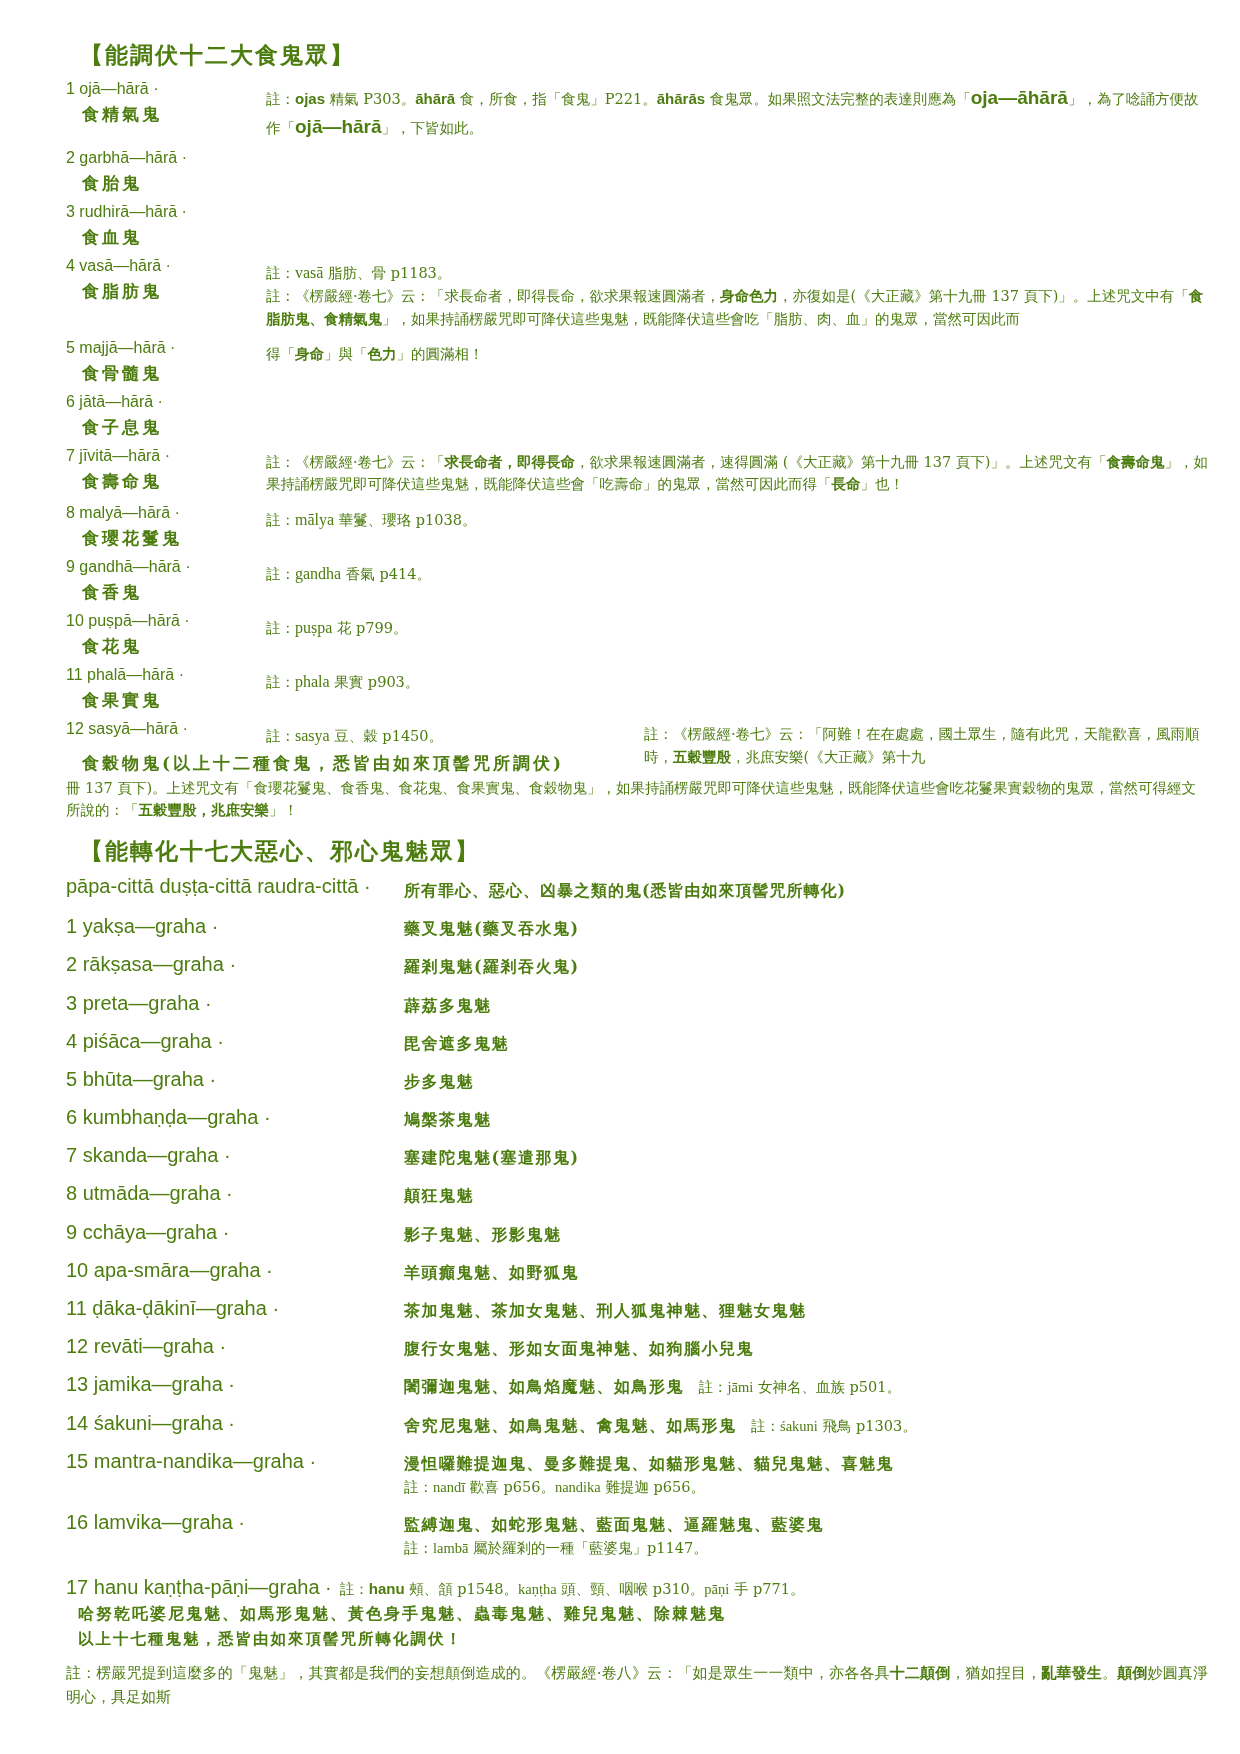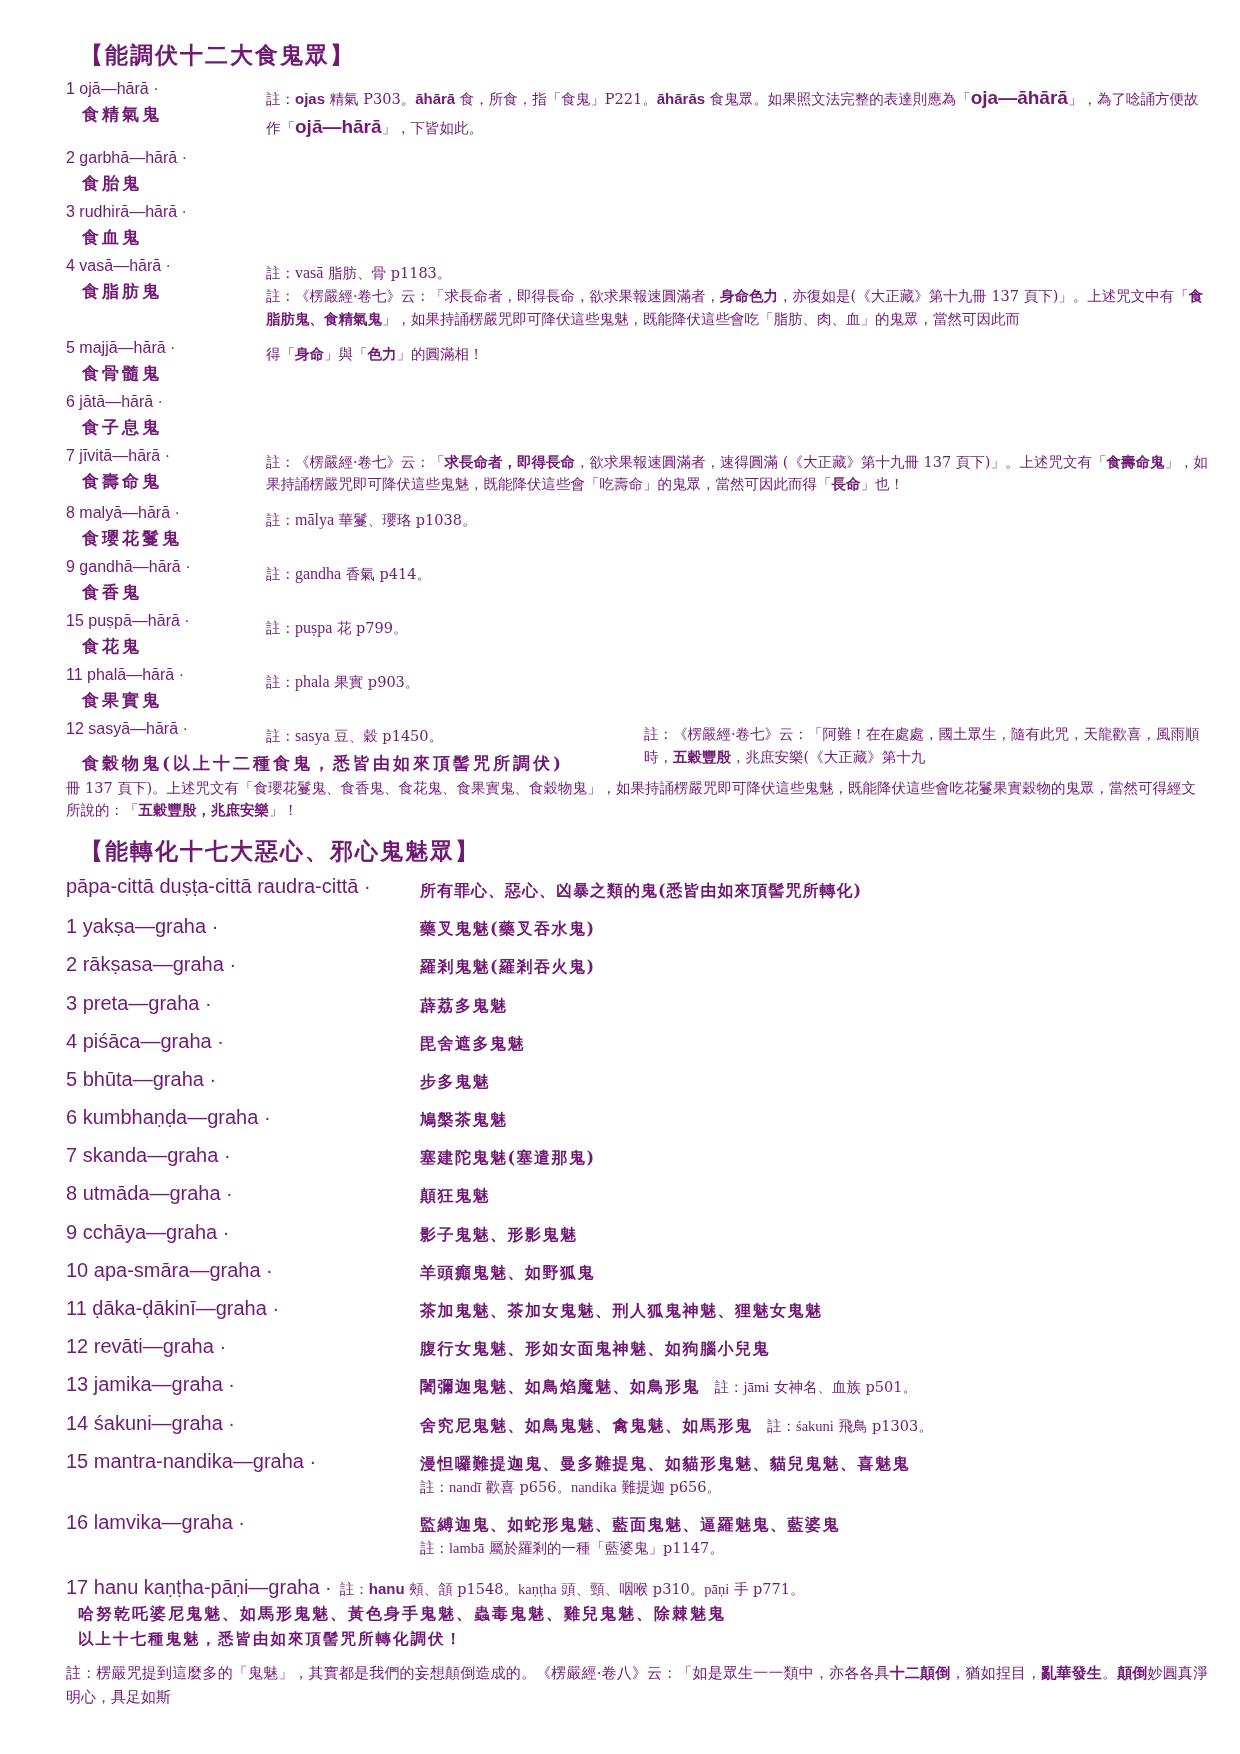--- a/index.html
+++ b/index.html
@@ -1,17 +1,17 @@
 <!DOCTYPE html>
 <html><head>
 <meta charset="utf-8">
 <style>
   html,body{margin:0;padding:0;background:#e8e8e8;}
   .page{
-    width:1240px;height:1754px;background:#ffffff;color:#701a75;
+    width:1240px;height:1754px;background:#ffffff;color:#4d7c0f;
     box-sizing:border-box;padding:40px 32px 18px 66px;overflow:hidden;
     font-family:"DejaVu Serif","Liberation Serif",serif;
   }
   .sec-title{
     font-size:23px;font-weight:bold;letter-spacing:2px;
     font-family:"DejaVu Serif",serif;margin:0 0 8px 14px;
   }
   
   .s1-row{display:grid;grid-template-columns:192px 1fr;column-gap:8px;margin-bottom:7px;}
   .s1-left{}
@@ -31,21 +31,21 @@
   .nt{font-weight:normal;font-size:14.5px;letter-spacing:0;}
   
   .s1-row12{display:grid;grid-template-columns:192px 370px 1fr;column-gap:8px;margin-bottom:2px;
     grid-template-areas:"t n1 n2" "c c n2";}
   .s1-row12 .term{grid-area:t;}
   .s1-row12 .note1{grid-area:n1;}
   .s1-row12 .note2{grid-area:n2;}
   .s1-row12 .cnname{grid-area:c;white-space:normal;}
   .tail{font-size:14.5px;line-height:1.55;margin:2px 0 14px 0;}
   
-  .s2-row{display:grid;grid-template-columns:338px 1fr;column-gap:16px;margin-bottom:13px;align-items:start;}
+  .s2-row{display:grid;grid-template-columns:338px 1fr;column-gap:0;margin-bottom:13px;align-items:start;}
   .s2-term{font-family:"Liberation Sans","DejaVu Sans",sans-serif;font-size:20px;white-space:nowrap;}
   .s2-desc{
     font-family:"DejaVu Serif",serif;font-weight:bold;font-size:16px;
     letter-spacing:1.5px;padding-top:2px;line-height:1.45;
   }
   .s2-intro-desc{font-weight:bold;font-size:16px;letter-spacing:1px;padding-top:4px;}
   .row17{display:flex;gap:8px;align-items:baseline;margin-bottom:4px;}
   .kai-line{
     font-family:"DejaVu Serif",serif;font-weight:bold;font-size:16px;
     letter-spacing:2px;margin:2px 0 4px 12px;
@@ -130,21 +130,21 @@
   <div class="s1-row">
     <div class="s1-left">
       <div class="term">9 gandhā—hārā ·</div>
       <div class="cnname">食香鬼</div>
     </div>
     <div class="note"><span>註：</span><span class="lat">gandha</span><span> 香氣 p414。</span></div>
   </div>
 
   <div class="s1-row">
     <div class="s1-left">
-      <div class="term">15 puṣpā—hārā ·</div>
+      <div class="term">10 puṣpā—hārā ·</div>
       <div class="cnname">食花鬼</div>
     </div>
     <div class="note"><span>註：</span><span class="lat">puṣpa</span><span> 花 p799。</span></div>
   </div>
 
   <div class="s1-row">
     <div class="s1-left">
       <div class="term">11 phalā—hārā ·</div>
       <div class="cnname">食果實鬼</div>
     </div>

